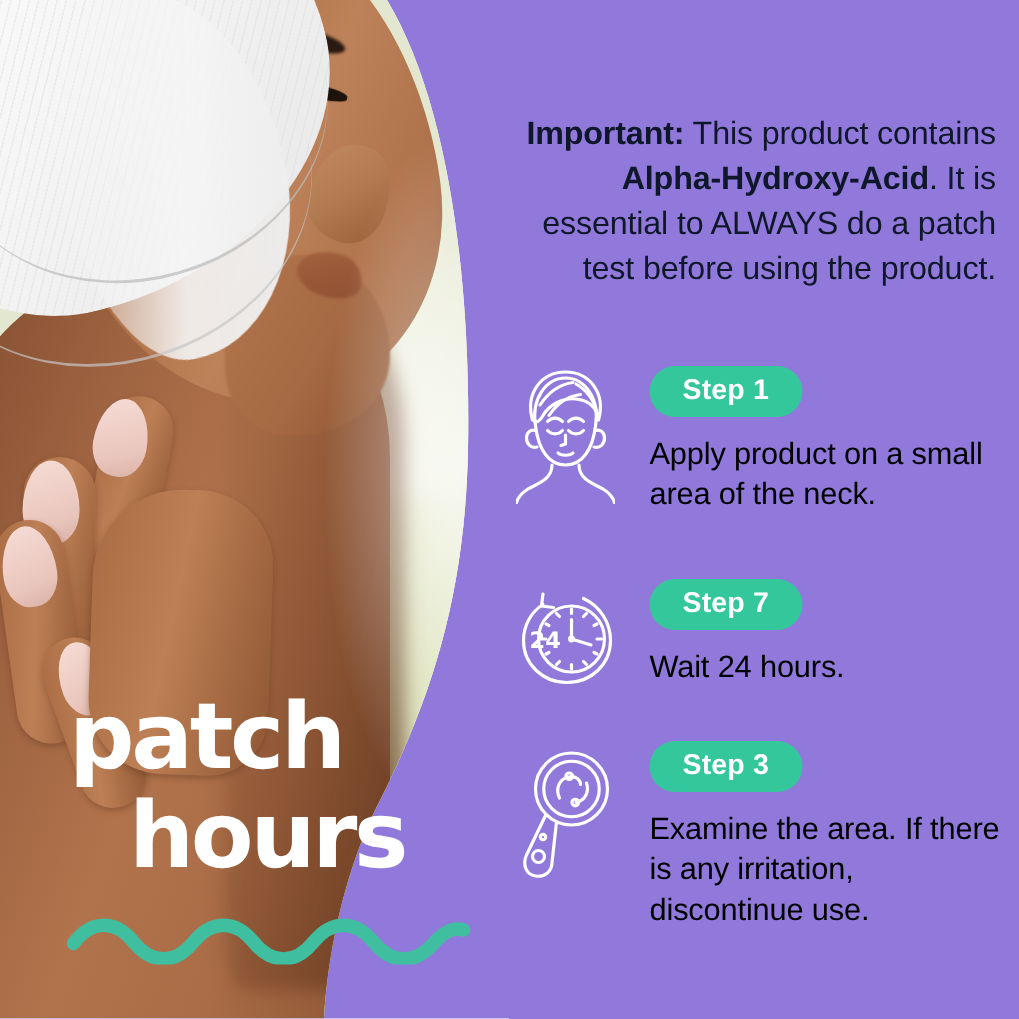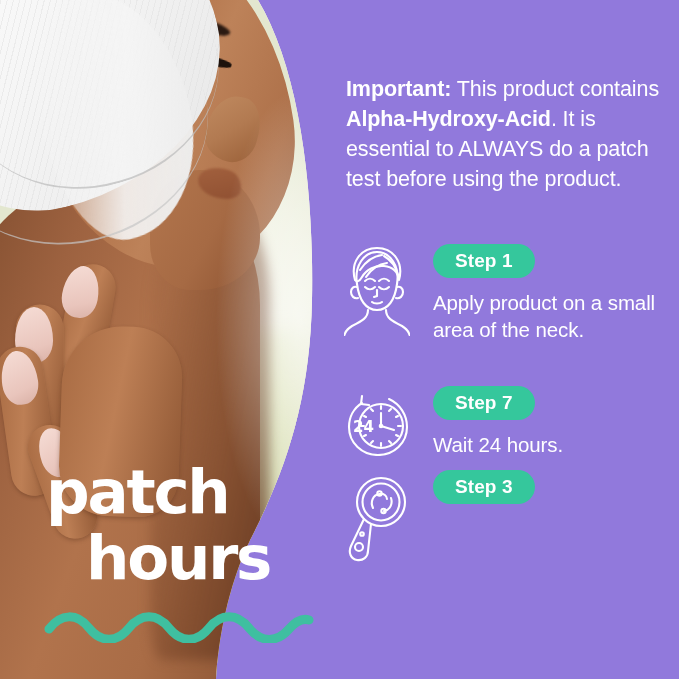--- a/index.html
+++ b/index.html
@@ -236,38 +236,38 @@
     left: 330px;
     top: 0;
     width: 349px;
     height: 679px;
   }
   .intro {
     position: absolute;
     left: 16px;
     top: 52px;
     width: 318px;
-    text-align: left;
-    color: #ffffff;
+    text-align: right;
+    color: #0f172a;
     font-size: 21.5px;
     line-height: 30px;
     letter-spacing: -0.1px;
   }
   .intro b { font-weight: bold; }
 
   .step {
     position: absolute;
     left: 8px;
     width: 336px;
     display: flex;
     align-items: flex-start;
   }
   .step-1 { top: 228px; margin-top: 16px; }
   .step-2 { top: 386px; }
-  .step-3 { top: 470px; }
+  .step-3 { top: 494px; }
 
   .step-icon {
     width: 78px;
     flex: 0 0 78px;
     display: flex;
     justify-content: center;
     padding-top: 2px;
   }
   .step-1 .step-icon { padding-top: 0px; }
   .step-2 .step-icon { padding-top: 6px; }
@@ -282,21 +282,21 @@
     background: #35c79c;
     color: #ffffff;
     font-weight: bold;
     font-size: 19px;
     line-height: 19px;
     padding: 7px 22px 8px 22px;
     border-radius: 18px;
     letter-spacing: 0.1px;
   }
   .step-text {
-    color: #ffffff;
+    color: #000000;
     font-size: 20.5px;
     line-height: 27px;
     margin-top: 11px;
     letter-spacing: -0.1px;
   }
   .step-2 .step-text { margin-top: 11px; }
 </style>
 </head>
 <body>
 
@@ -425,17 +425,18 @@
             <path d="M45,24 C47,30 44,36 38,37"></path>
             <circle cx="37.5" cy="37" r="2.2"></circle>
             <path d="M18,45 L5,72 C2,79 5,85 11,86 C17,87 22,83 22,77 L25,50"></path>
             <circle cx="16" cy="60" r="1.8"></circle>
             <circle cx="13" cy="73" r="4"></circle>
           </g>
         </svg>
       </div>
       <div class="step-body">
         <span class="badge">Step 3</span>
+        <div class="step-text">Examine the area. If there is any irritation, discontinue use.</div>
       </div>
     </div>
 
   </div>
 </div>
 
 </body></html>

